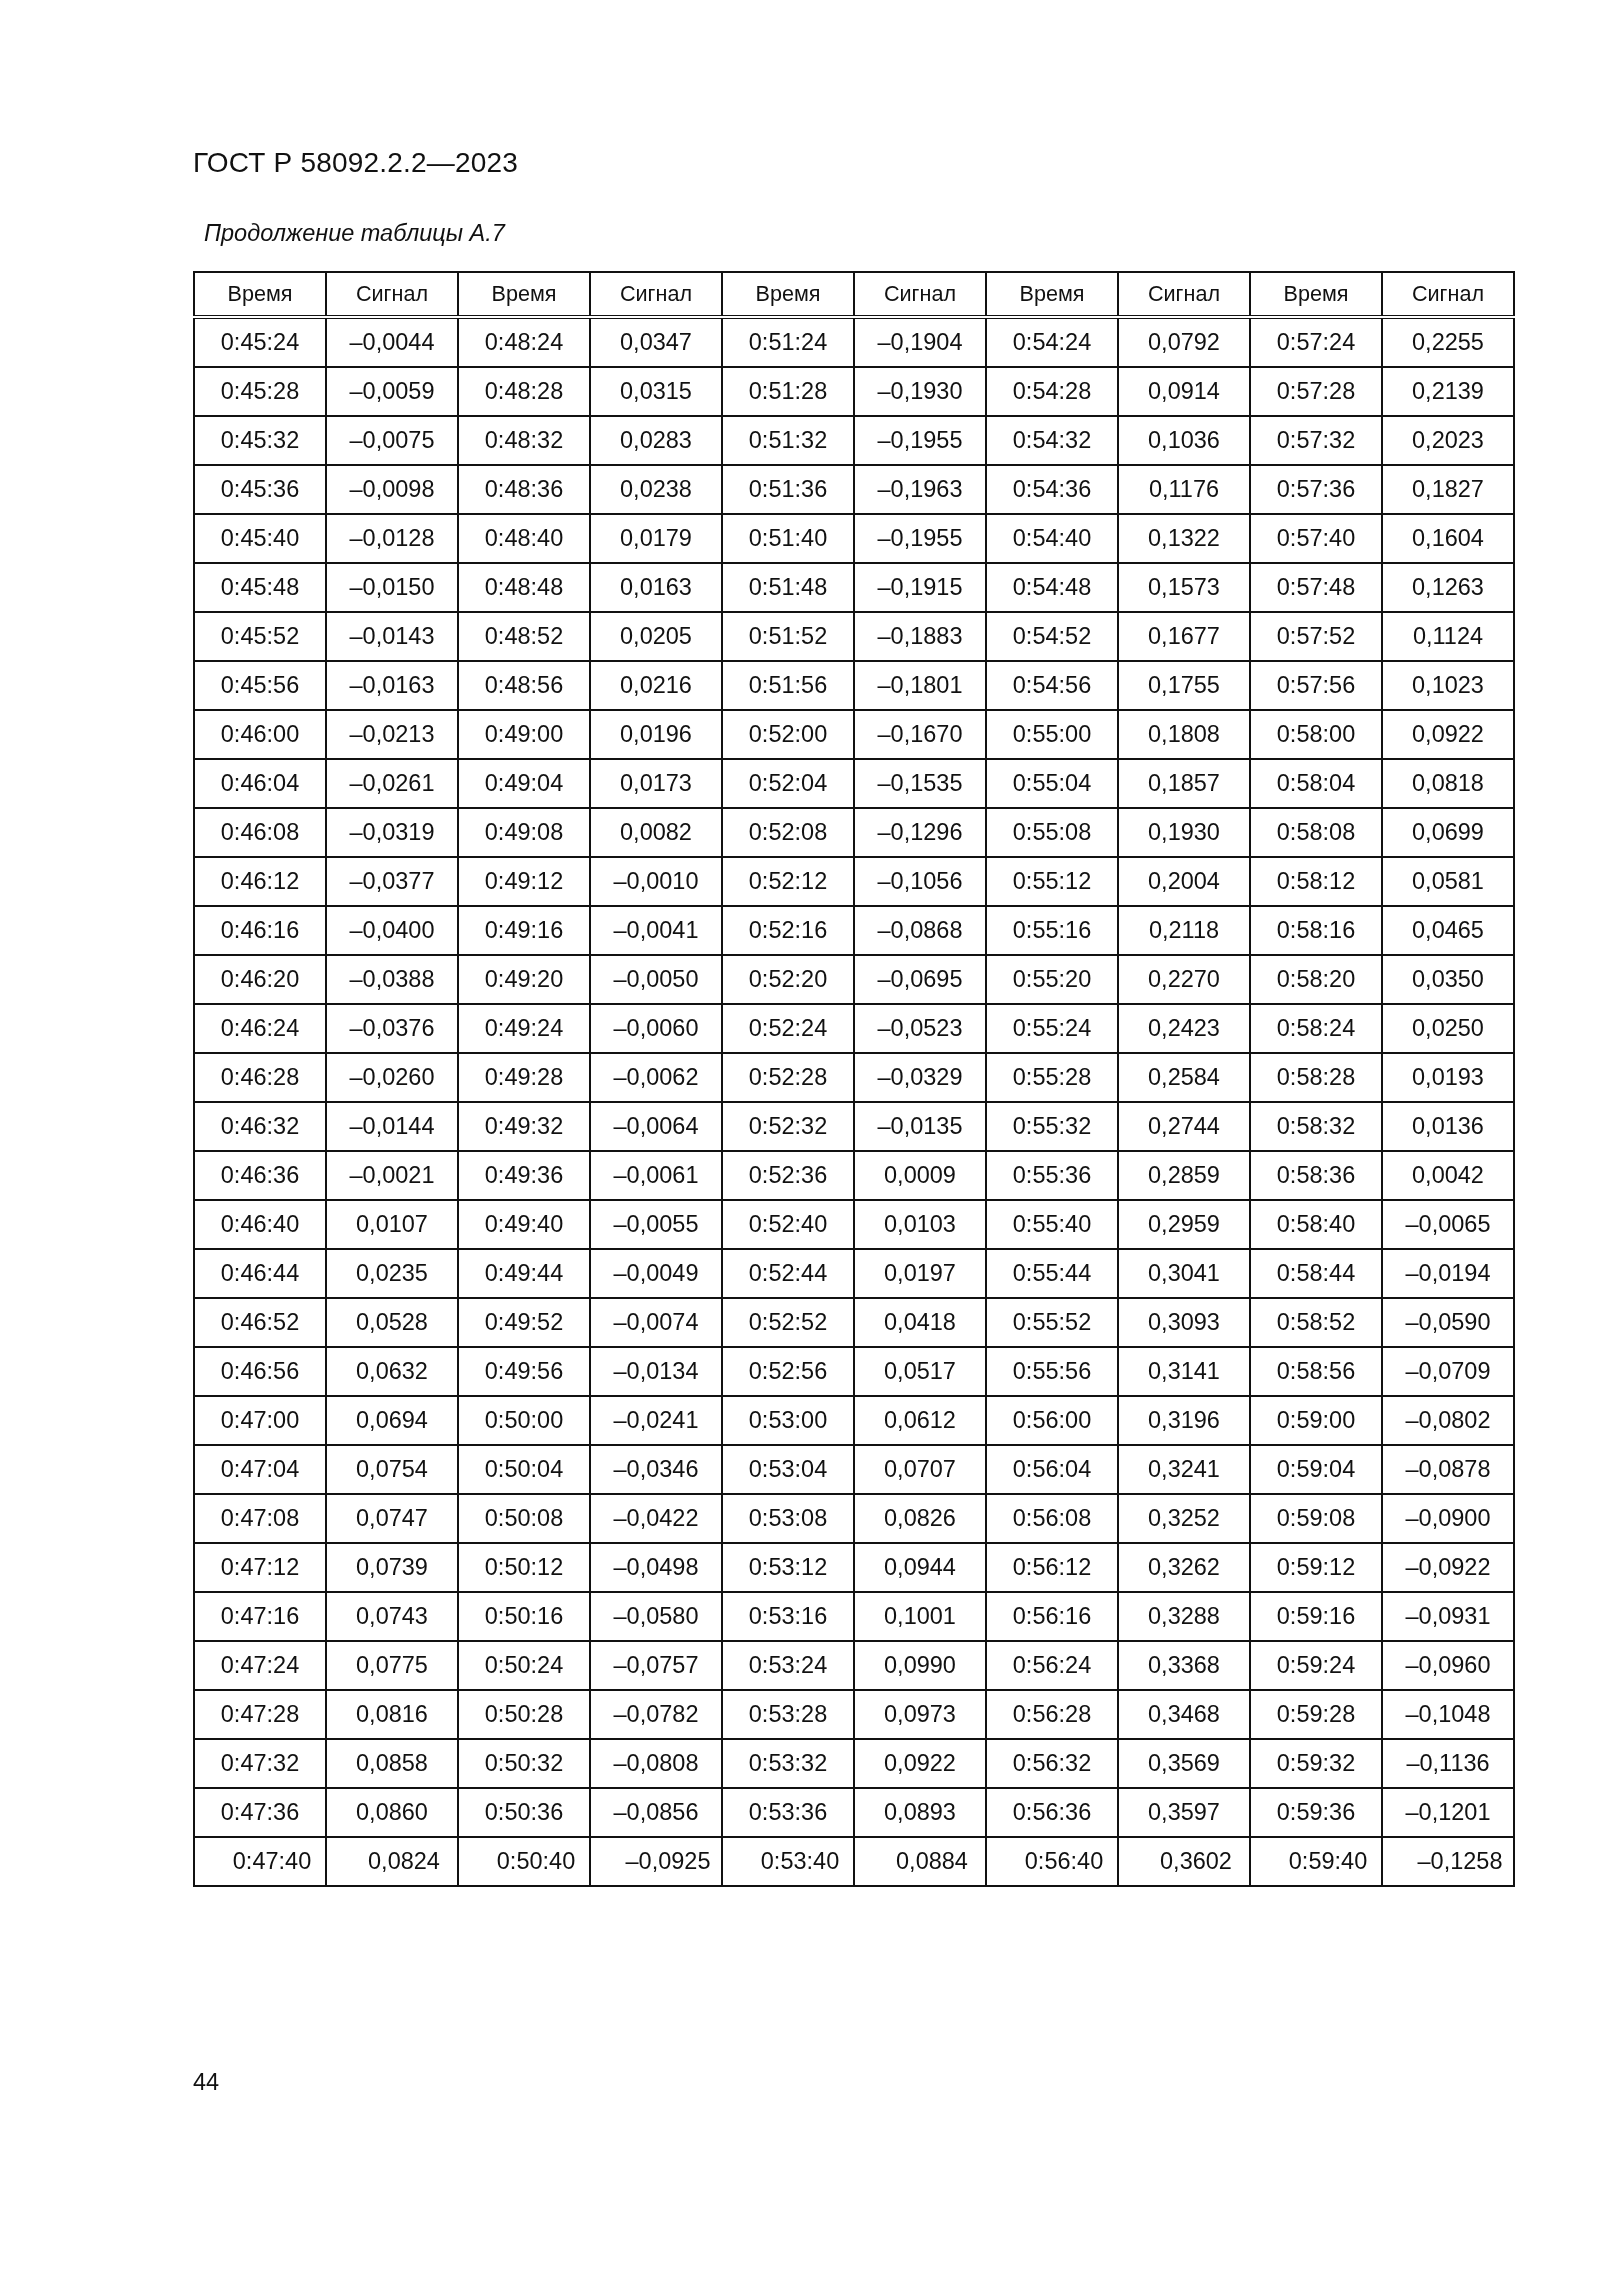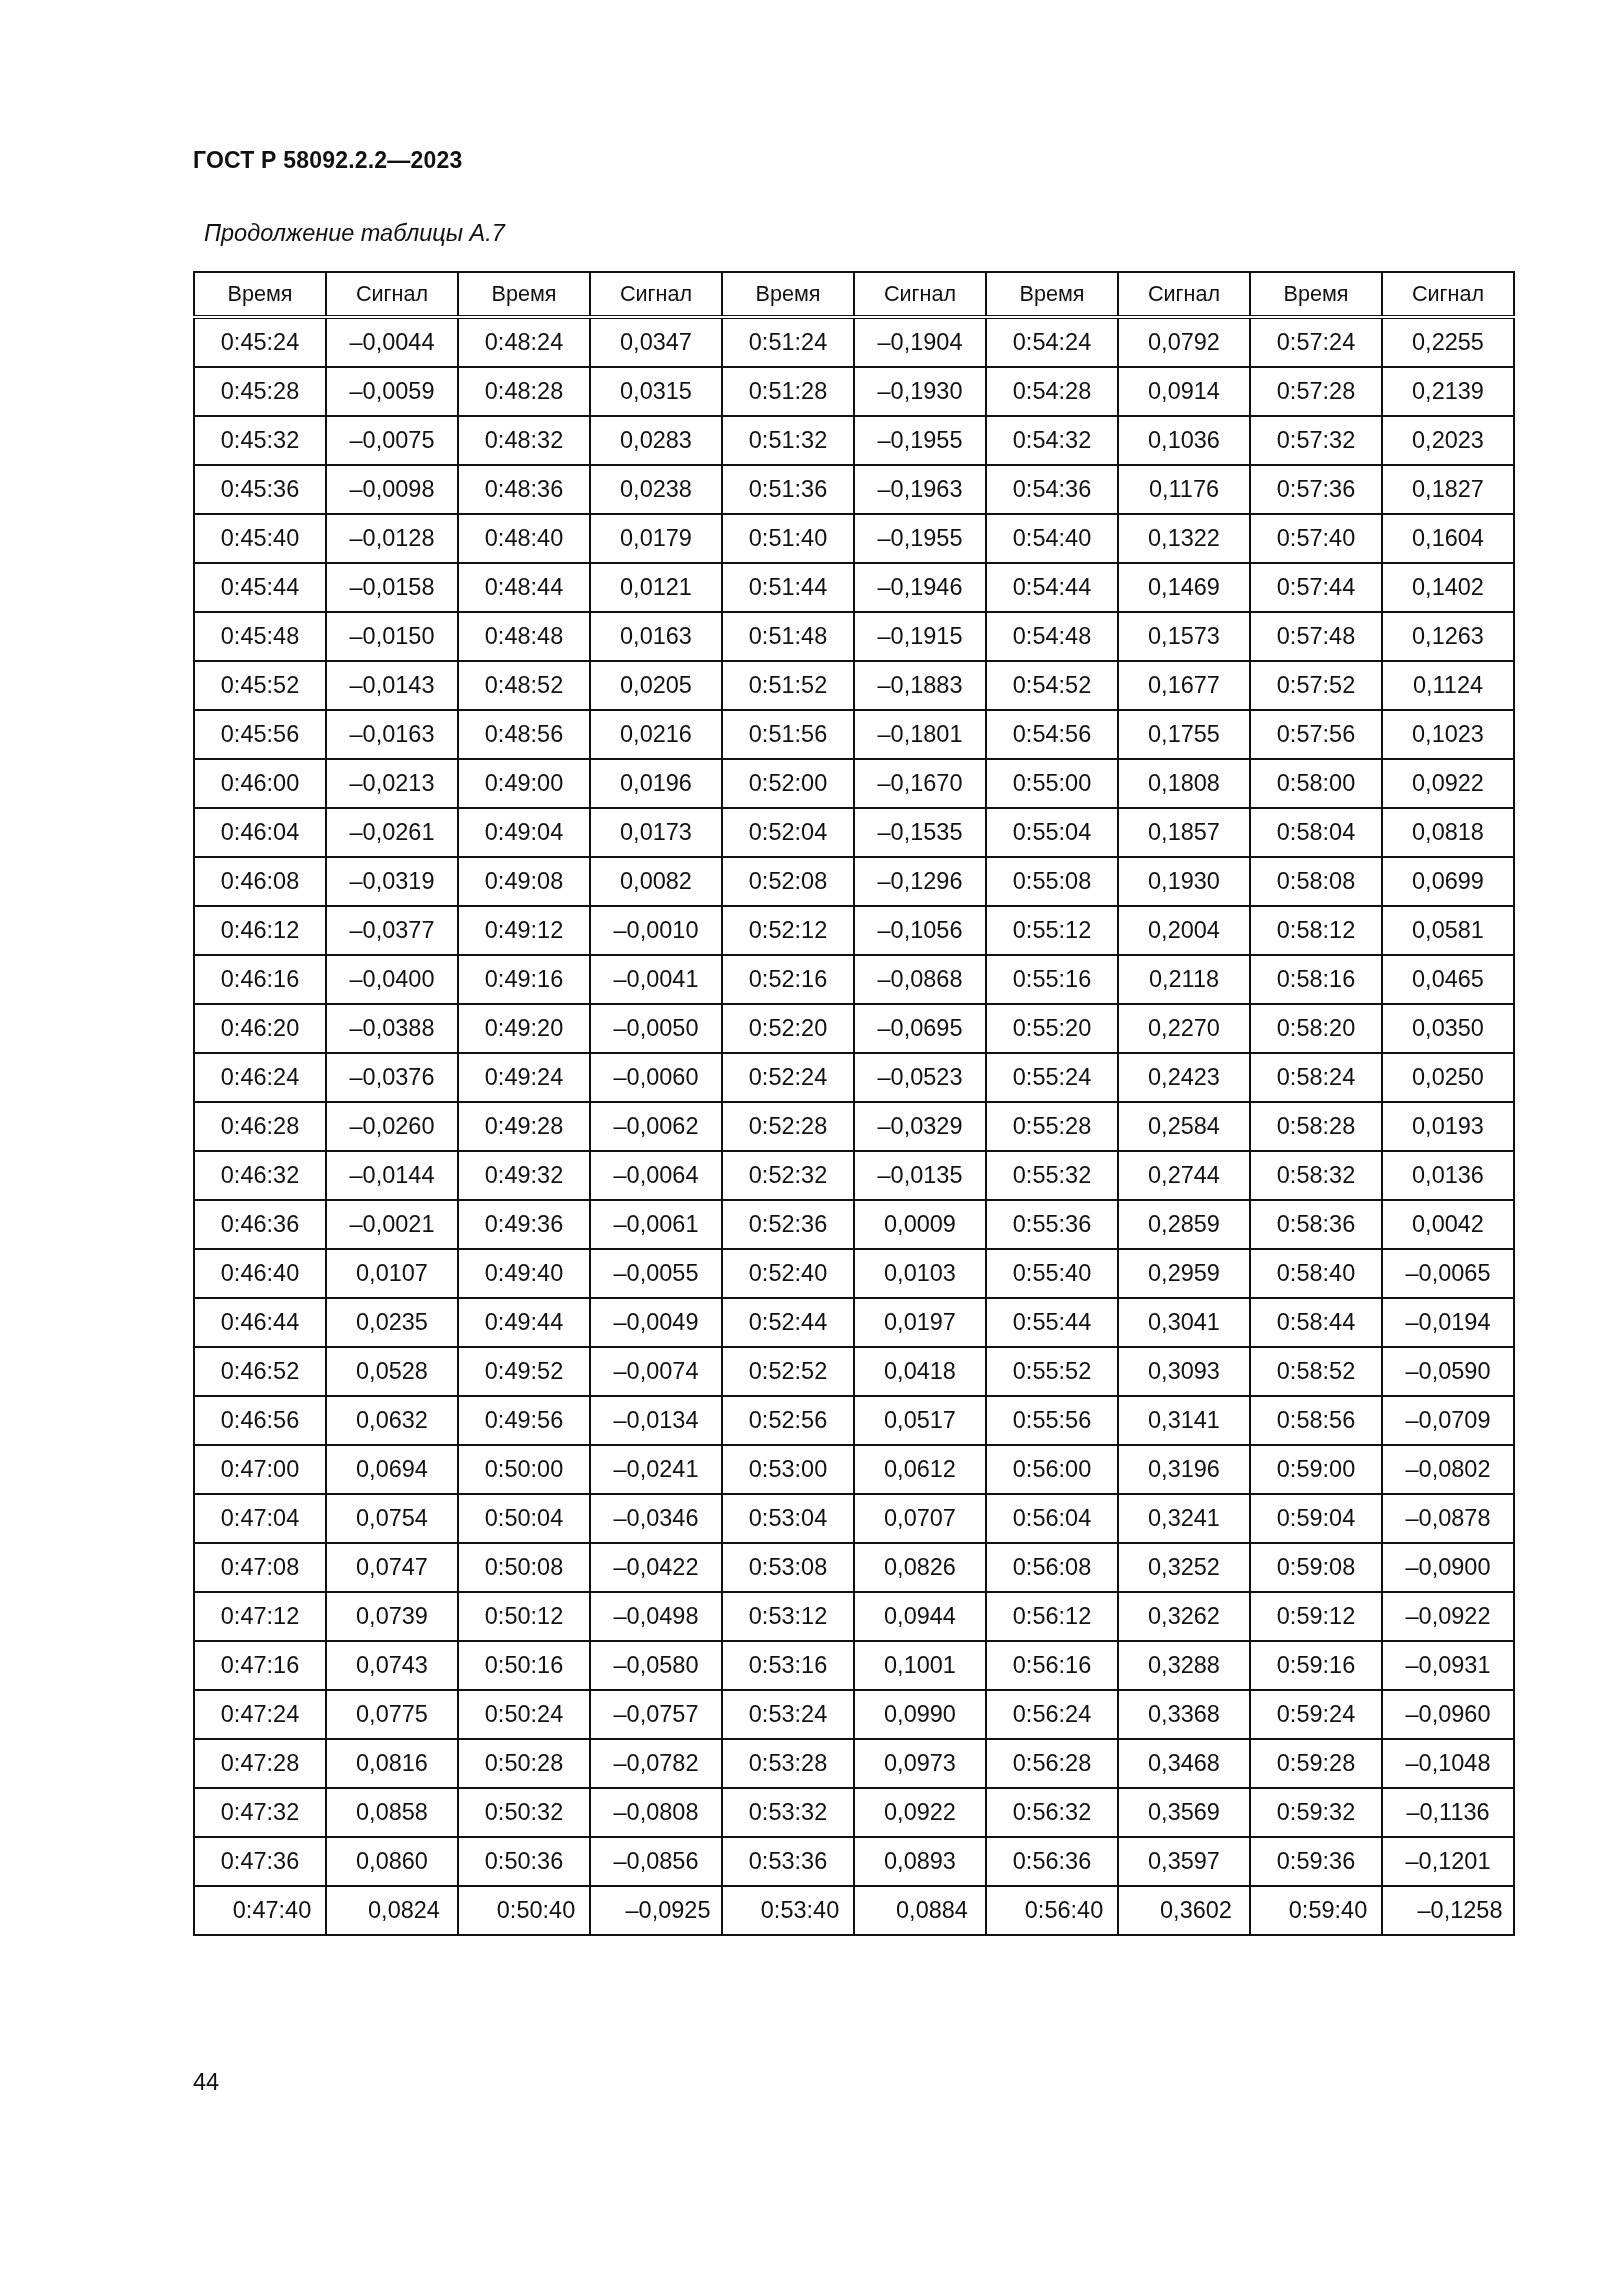--- a/index.html
+++ b/index.html
@@ -2,21 +2,21 @@
 <html><head>
 <meta charset="utf-8">
 <style>
   html, body { margin: 0; padding: 0; background: #ffffff; }
   body {
     width: 1621px; height: 2293px; position: relative; overflow: hidden;
     font-family: "Liberation Sans", "DejaVu Sans", sans-serif; color: #111111;
   }
   .doc-title {
     position: absolute; left: 193px; top: 147px;
-    font-size: 23px; font-weight: bold; letter-spacing: 0.2px; white-space: nowrap;
+    font-size: 28px; font-weight: normal; letter-spacing: 0.2px; white-space: nowrap;
   }
   .caption {
     position: absolute; left: 194px; top: 220px;
     font-size: 23.5px; font-style: italic; white-space: nowrap; margin-left: 10px;
   }
   .table-wrap {
     position: absolute; left: 193px; top: 271px; width: 1561px;
   }
   table.data {
     width: 1319px; border-collapse: collapse; table-layout: fixed;
@@ -126,32 +126,20 @@
           <td>0:48:40</td>
           <td>0,0179</td>
           <td>0:51:40</td>
           <td>–0,1955</td>
           <td>0:54:40</td>
           <td>0,1322</td>
           <td>0:57:40</td>
           <td>0,1604</td>
         </tr>
         <tr>
-          <td>0:45:44</td>
-          <td>–0,0158</td>
-          <td>0:48:44</td>
-          <td>0,0121</td>
-          <td>0:51:44</td>
-          <td>–0,1946</td>
-          <td>0:54:44</td>
-          <td>0,1469</td>
-          <td>0:57:44</td>
-          <td>0,1402</td>
-        </tr>
-        <tr>
           <td>0:45:48</td>
           <td>–0,0150</td>
           <td>0:48:48</td>
           <td>0,0163</td>
           <td>0:51:48</td>
           <td>–0,1915</td>
           <td>0:54:48</td>
           <td>0,1573</td>
           <td>0:57:48</td>
           <td>0,1263</td>

